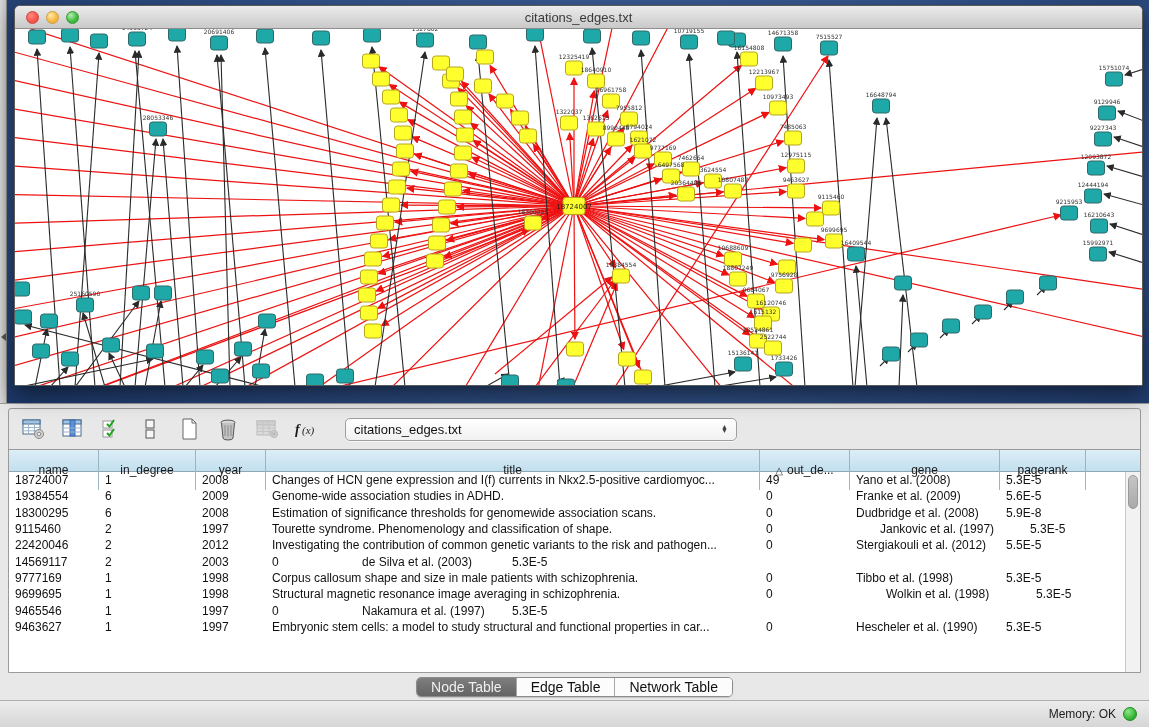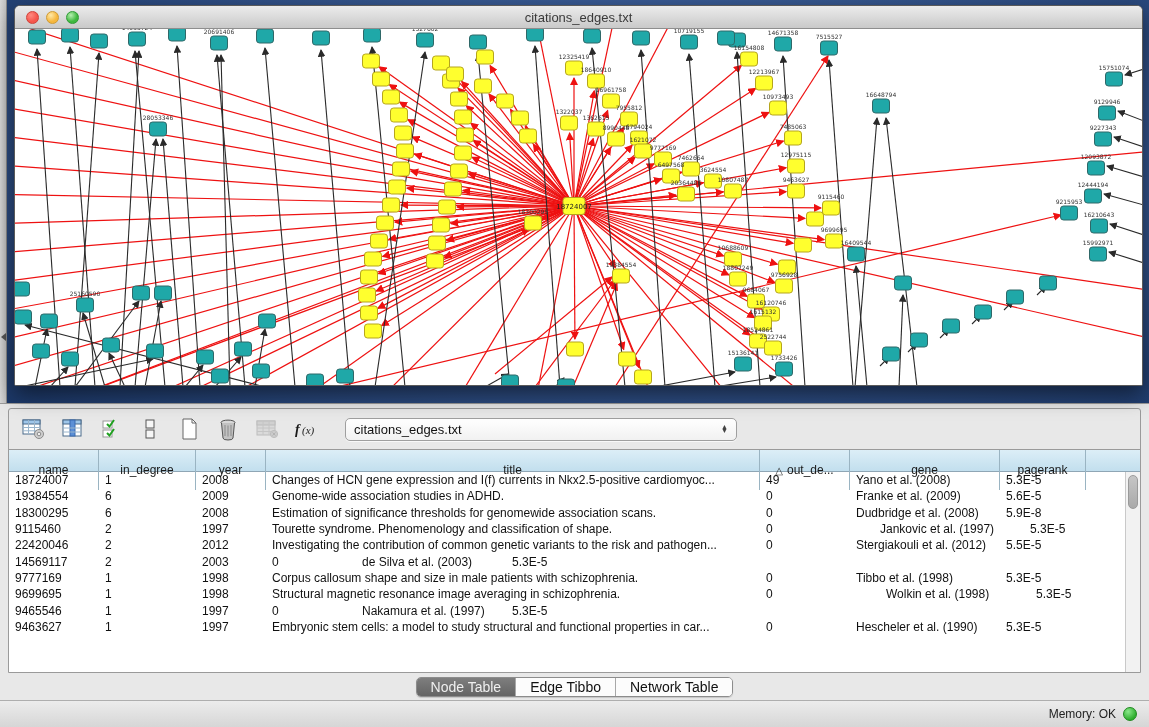--- a/index.html
+++ b/index.html
@@ -658,21 +658,21 @@
           </div>
         <div class="vscroll">
           <div class="vthumb"></div>
         </div>
       </div>
     </div>
 
     <div class="tabbar">
       <div class="segctl" id="tabs">
           <div class="seg sel">Node Table</div>
-          <div class="seg">Edge Tibbo</div>
+          <div class="seg">Edge Table</div>
           <div class="seg">Network Table</div>
         </div>
     </div>
   </div>
 
   <div class="statusbar">
     <span class="mem-label">Memory: OK</span>
     <span class="mem-dot"></span>
   </div>
 </div>

